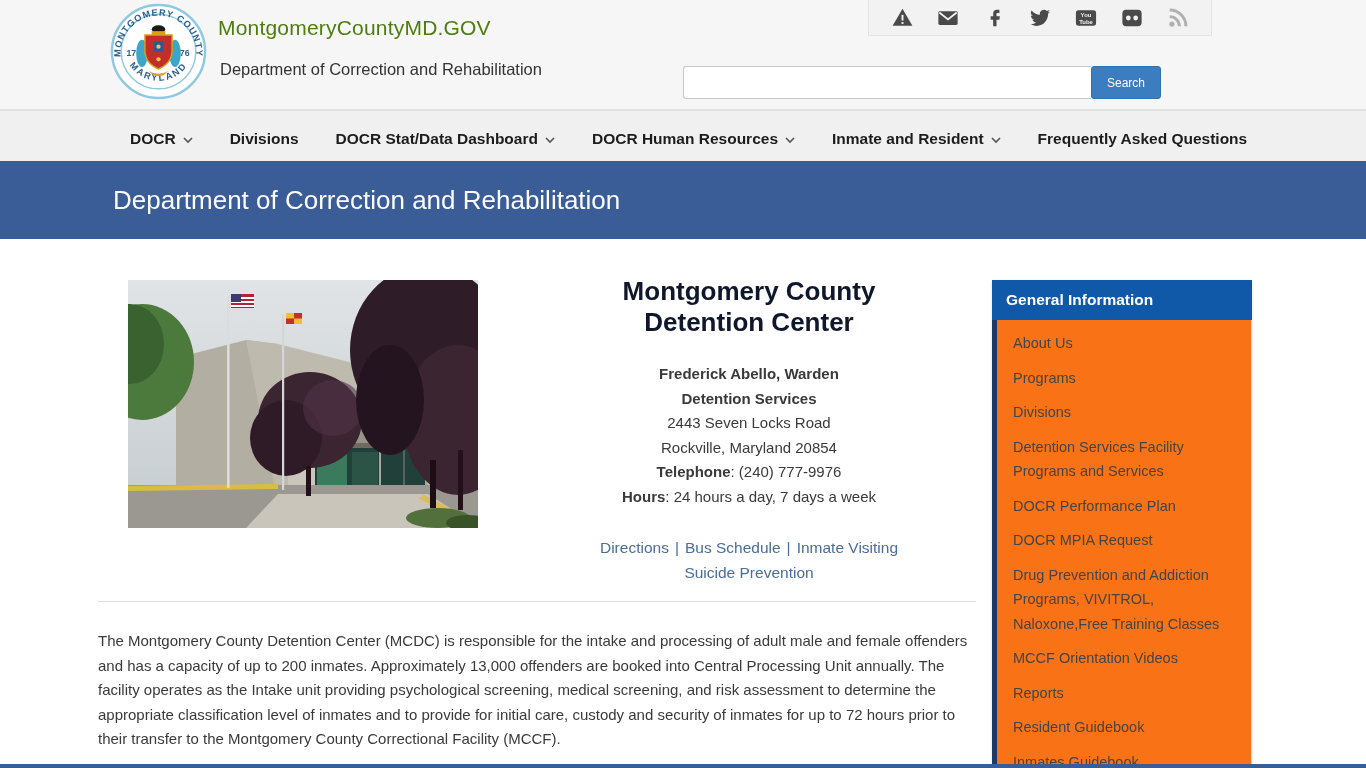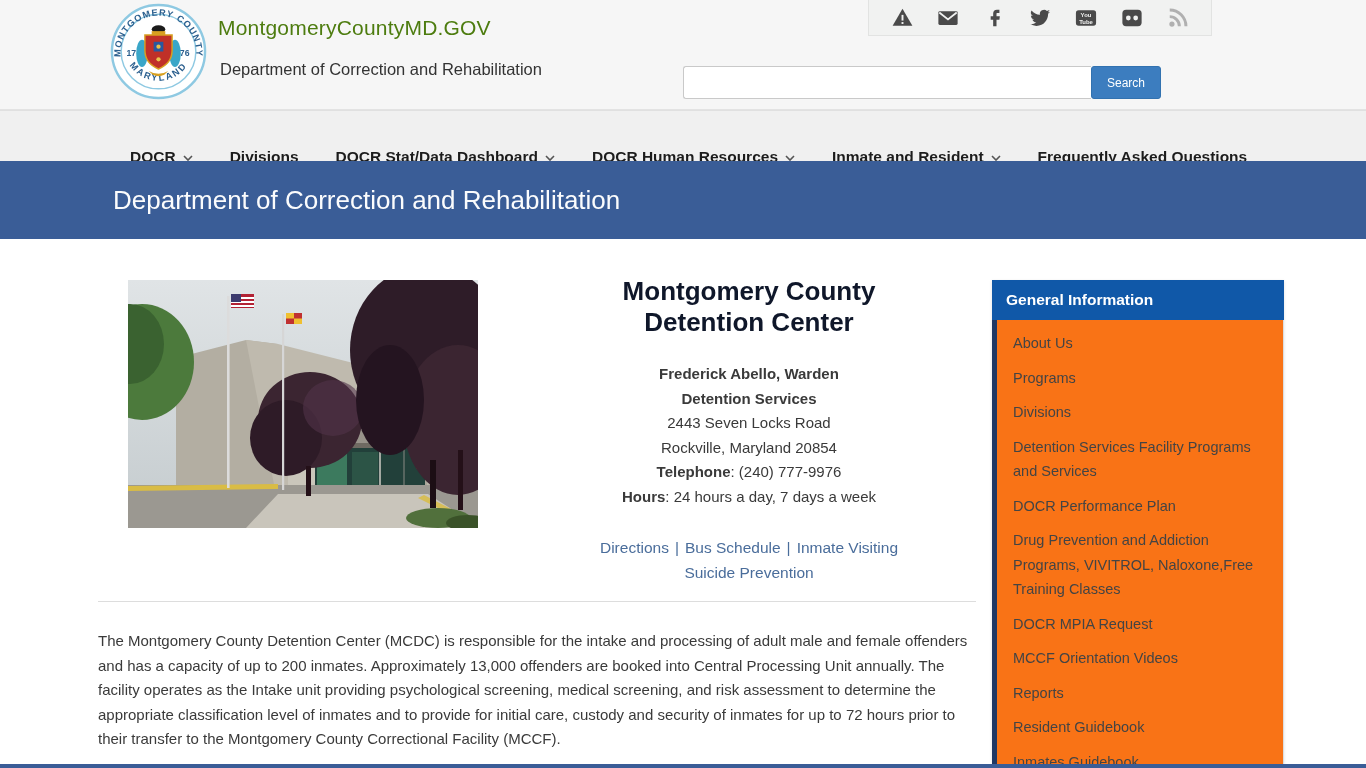--- a/index.html
+++ b/index.html
@@ -22,21 +22,21 @@
   .social-bar svg { display:block; }
 
   .search-area { position:absolute; left:683px; top:66px; display:flex; }
   .search-input { width:408px; height:33px; border:1px solid #c9c9c9; border-right:none;
     border-radius:3px 0 0 3px; padding:0 10px; font-size:15px; background:#fff; outline:none; }
   .search-btn { width:70px; height:33px; background:#3c7dbf; color:#fff; border:1px solid #3272b0;
     border-radius:3px; font-size:12px; cursor:pointer; }
 
   
   .main-nav { position:absolute; top:110px; left:0; width:1366px; height:56px;
-    background:#f0f0f0; border-top:1px solid #e0e0e0; display:flex; align-items:flex-end;
+    background:#f0f0f0; border-top:1px solid #e0e0e0; display:flex; align-items:center;
     padding-left:130px; gap:37px; }
   .main-nav a { display:flex; align-items:center; gap:7px; color:#1c1c1c;
     font-size:15.5px; font-weight:700; }
   .main-nav svg { margin-top:3px; }
 
   
   .page-banner { position:absolute; top:161px; left:0; width:1366px; height:78px;
     background:#3a5d97; display:flex; align-items:center; }
   .page-banner h1 { margin-left:113px; color:#fbfcfd; font-size:26px; font-weight:400; }
 
@@ -52,21 +52,21 @@
   .link-rows { margin-top:25px; font-size:15.5px; line-height:25px; color:#4a6d9b; }
   .link-rows a { color:#4a6d9b; }
   .link-rows .sep { margin:0 6px; color:#4a6d9b; }
 
   .divider { position:absolute; left:98px; top:601px; width:878px; border-top:1px solid #ddd; }
 
   .body-copy { position:absolute; left:98px; top:629px; width:880px; font-size:15px;
     line-height:24.6px; color:#3a3a3a; }
 
   
-  .sidebar { position:absolute; left:992px; top:280px; width:292px; height:486px;
+  .sidebar { position:absolute; left:992px; top:280px; width:260px; height:486px;
     box-shadow:0 1px 3px rgba(0,0,0,.12); }
   .sidebar-header { background:#1058a8; color:#fff; font-size:15.5px; font-weight:700;
     padding:11px 14px; }
   .sidebar-list { list-style:none; background:#f97316; border-left:5px solid #1f3864;
     border-right:1px solid #ddd; height:445px; padding:6px 0; overflow:hidden; }
   .sidebar-list li { padding:5px 16px; font-size:14.5px; line-height:24.5px; color:#444;
     cursor:pointer; }
 
   .footer-strip { position:absolute; left:0; top:764px; width:1366px; height:4px; background:#3a5d97; }
 </style>
@@ -292,22 +292,22 @@
 <p class="body-copy">The Montgomery County Detention Center (MCDC) is responsible for the intake and processing of adult male and female offenders and has a capacity of up to 200 inmates. Approximately 13,000 offenders are booked into Central Processing Unit annually.  The facility operates as the Intake unit providing psychological screening, medical screening, and risk assessment to determine the appropriate classification level of inmates and to provide for initial care, custody and security of inmates for up to 72 hours prior to their transfer to the Montgomery County Correctional Facility (MCCF).</p>
 
 <div class="sidebar">
   <div class="sidebar-header">General Information</div>
   <ul class="sidebar-list">
     <li>About Us</li>
     <li>Programs</li>
     <li>Divisions</li>
     <li>Detention Services Facility Programs and Services</li>
     <li>DOCR Performance Plan</li>
+    <li>DOCR MPIA Request</li>
     <li>Drug Prevention and Addiction Programs, VIVITROL, Naloxone,Free Training Classes</li>
-    <li>DOCR MPIA Request</li>
     <li>MCCF Orientation Videos</li>
     <li>Reports</li>
     <li>Resident Guidebook</li>
     <li>Inmates Guidebook</li>
   </ul>
 </div>
 
 <div class="footer-strip"></div>
 
 </body></html>

